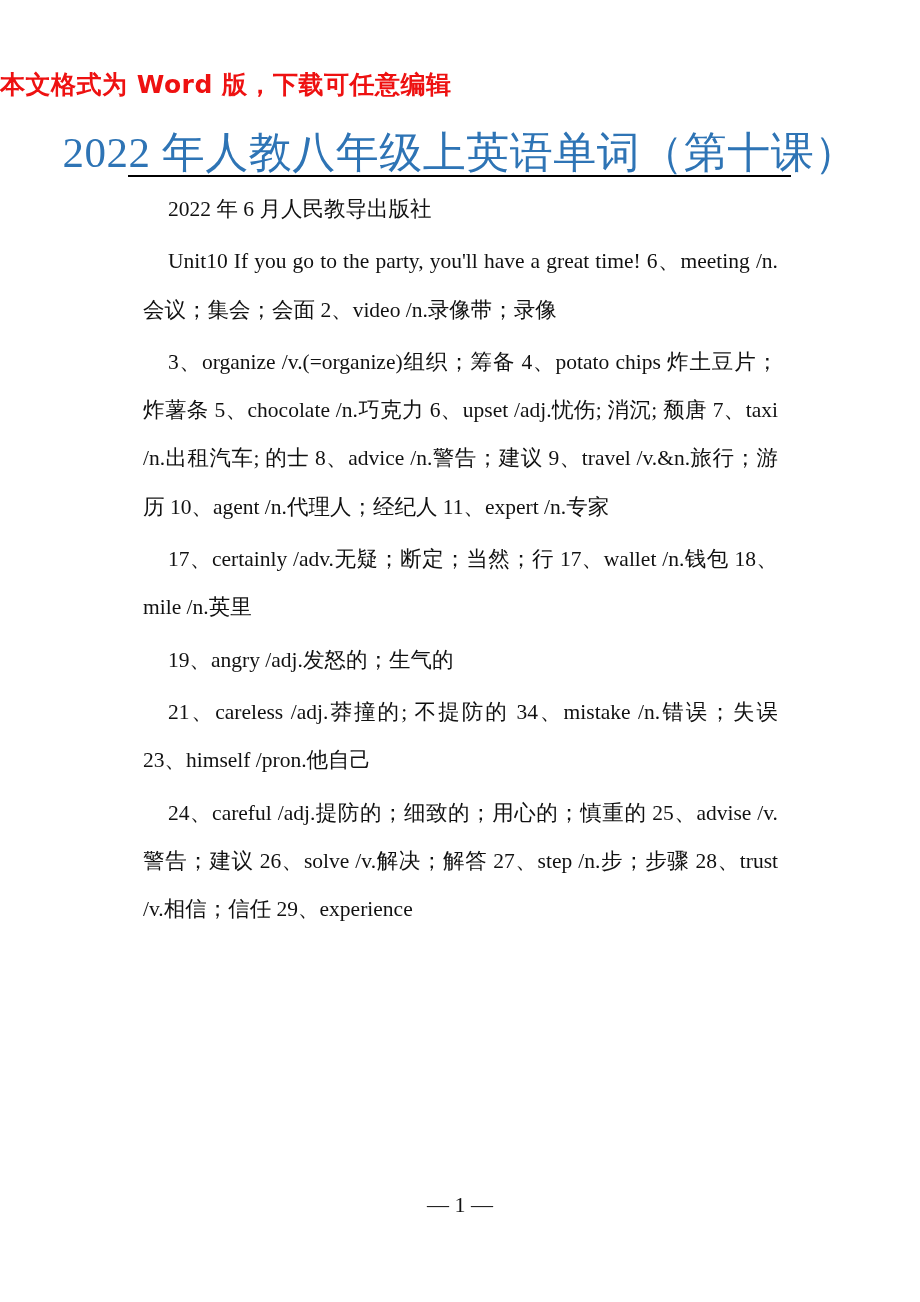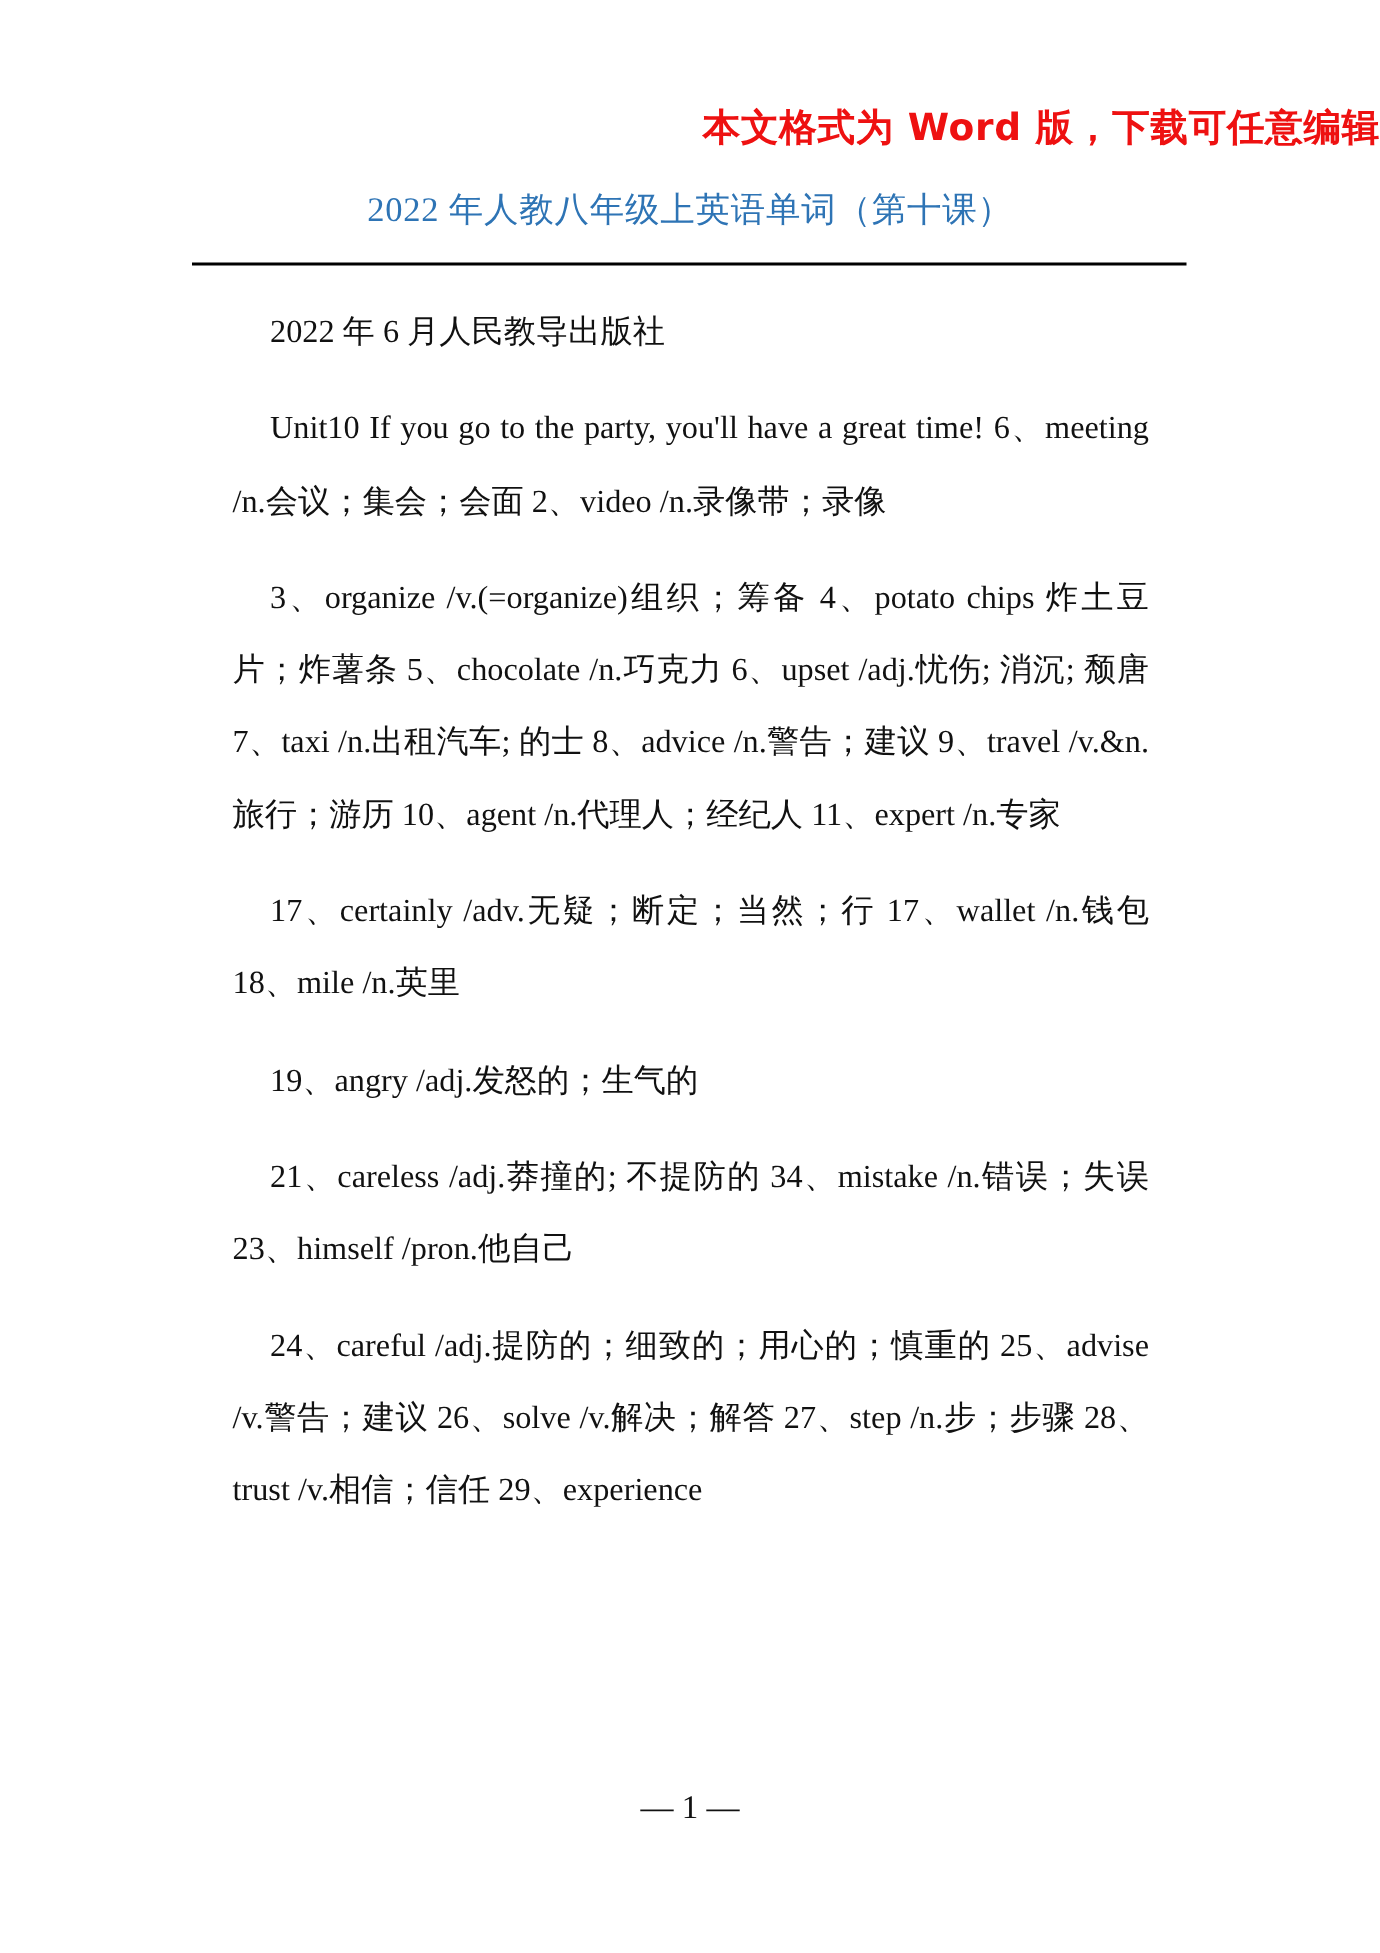--- a/index.html
+++ b/index.html
@@ -1,34 +1,34 @@
 <!DOCTYPE html>
 <html><head>
   <meta charset="utf-8">
   <style>
     html, body { margin: 0; padding: 0; background: #ffffff; }
     body { width: 920px; height: 1302px; position: relative; overflow: hidden; }
     .page { position: absolute; left: 0; top: 0; width: 920px; height: 1302px; background: #fff; }
     .banner {
-      position: absolute; top: 68px; left: 0; width: 920px; text-align: right;
+      position: absolute; top: 68px; left: 0; width: 920px; text-align: left;
       color: #ee1111; font-family: "DejaVu Sans", sans-serif; font-weight: bold;
       font-size: 25px; letter-spacing: 0.5px;
     }
     .title {
       position: absolute; top: 124px; left: 0; width: 920px; text-align: center;
       color: #2e74b5; font-family: "Liberation Serif", serif;
-      font-size: 23px; letter-spacing: 0.5px;
+      font-size: 43px; letter-spacing: 0.5px;
     }
     .rule { position: absolute; left: 128px; width: 663px; top: 175px; height: 2px; background: #000; }
     .body {
       position: absolute; left: 139px; top: 181px; width: 643px;
       font-family: "Liberation Serif", "DejaVu Serif", serif;
       font-size: 21.5px; color: #111; line-height: 48.3px;
     }
-    .para { text-indent: 25px; text-align: justify; text-align-last: left; margin: 16px; }
+    .para { text-indent: 25px; text-align: justify; text-align-last: left; margin: 4px; }
     .footer {
       position: absolute; top: 1192px; left: 0; width: 920px; text-align: center;
       font-family: "Liberation Serif", serif; font-size: 22px; color: #111;
     }
   </style>
 </head>
 <body>
 
 <div class="page">
   <div class="banner">本文格式为 Word 版，下载可任意编辑</div>

